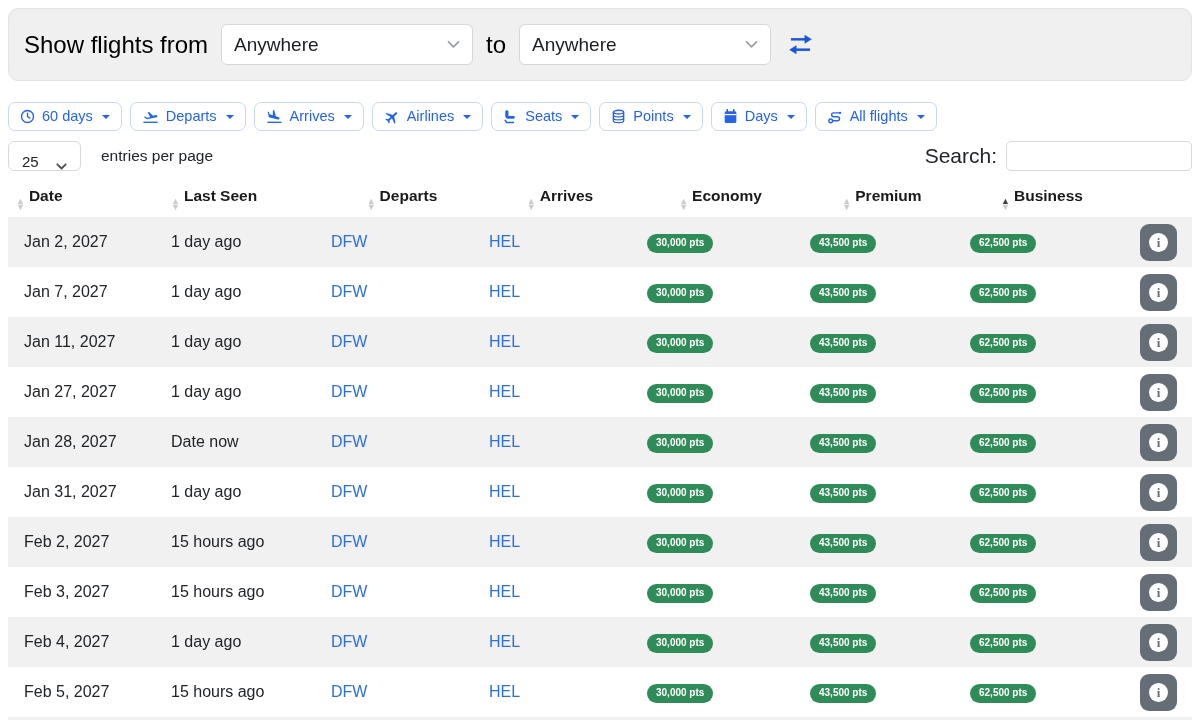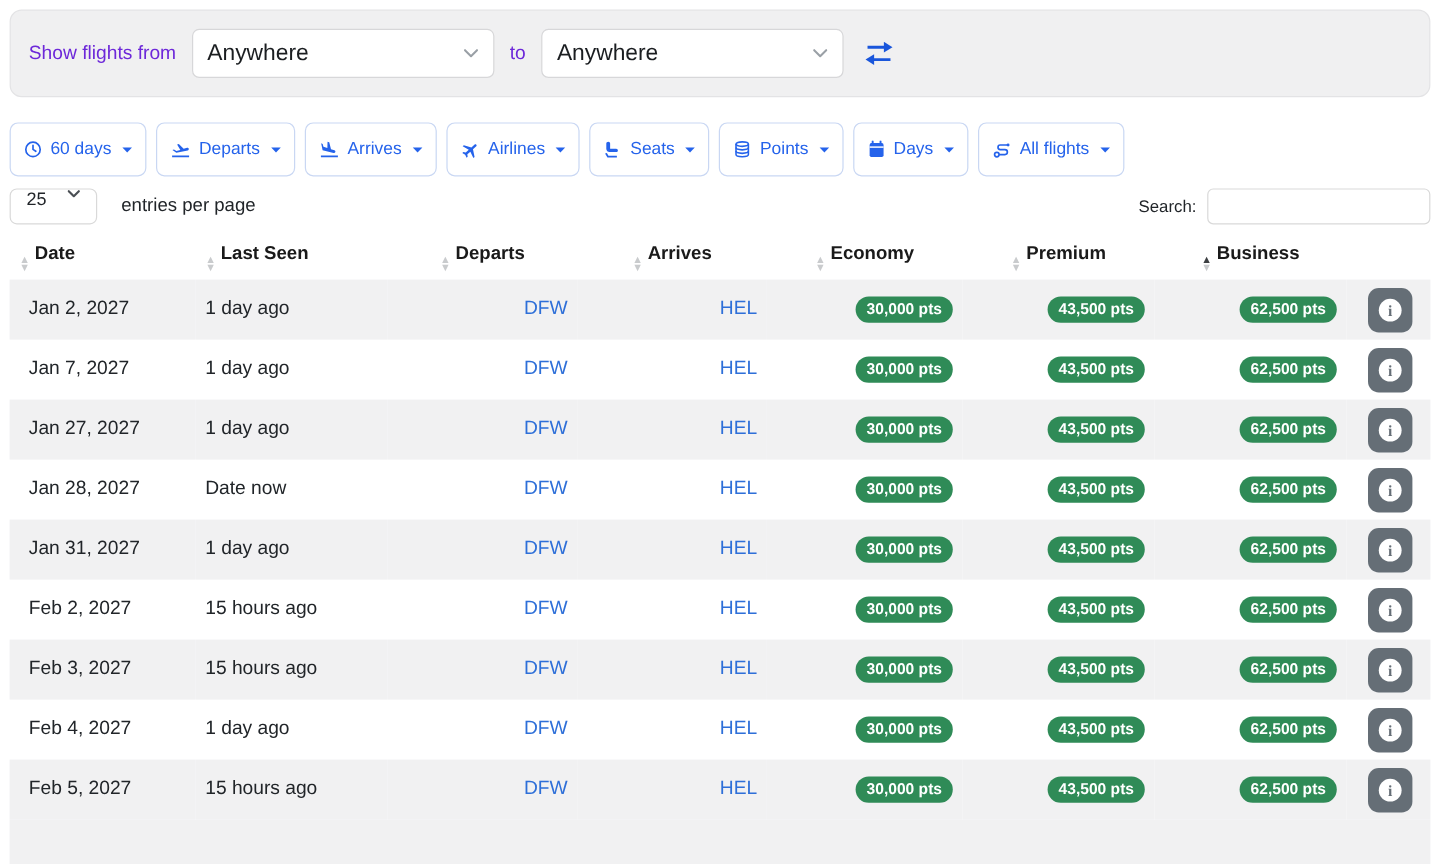--- a/index.html
+++ b/index.html
@@ -7,49 +7,49 @@
   body {
     width:1200px; height:720px; overflow:hidden; background:#fff;
     font-family:"Liberation Sans", sans-serif; color:#212529;
   }
   
   .route-bar {
     margin:8px 8px 0; height:73px; background:#f0f0f1;
     border:1px solid #e3e3e5; border-radius:10px;
     display:flex; align-items:center; padding:0 15px; gap:13px;
   }
-  .route-label { font-size:16px; font-weight:500; color:#6d28d9; }
+  .route-label { font-size:24px; font-weight:500; color:#000000; }
   .big-select {
     width:252px; height:41px; background:#fff; border:1px solid #d7d7d9;
     border-radius:6px; display:flex; align-items:center; justify-content:space-between;
     padding:0 12px; font-size:19px; font-weight:500; cursor:pointer; color:#1b1e21;
   }
   .swap-btn { border:none; background:none; padding:0 0 0 3px; cursor:pointer; color:var(--swap-blue); display:flex; align-items:center; }
   
   .filters { display:flex; gap:8px; margin:21px 8px 0; }
   .filter-btn {
-    display:inline-flex; align-items:center; gap:7px; height:45px; padding:0 11px;
+    display:inline-flex; align-items:center; gap:7px; height:29px; padding:0 11px;
     background:#fff; border:1px solid #c9d7f3; border-radius:7px;
     color:var(--accent); font-size:14.5px; font-family:inherit; cursor:pointer; line-height:1;
   }
   .filter-btn .f-icon { display:flex; align-items:center; }
   .caret {
     width:0; height:0; border-left:4px solid transparent; border-right:4px solid transparent;
     border-top:4.5px solid currentColor; margin-left:2px;
   }
   
   .controls { display:flex; justify-content:space-between; align-items:center; margin:10px 8px 0; }
   .controls .left, .controls .right { display:flex; align-items:center; }
   .mini-select {
     width:73px; height:30px; background:#fff; border:1px solid #d9d9d9; border-radius:6px;
-    display:inline-flex; align-items:flex-start; justify-content:space-between; padding:0 13px;
+    display:inline-flex; align-items:flex-end; justify-content:space-between; padding:0 13px;
     font-size:15px; cursor:pointer;
   }
   .entries-label { font-size:15.5px; margin-left:20px; }
-  .search-label { font-size:14px; margin-right:9px; }
+  .search-label { font-size:21px; margin-right:9px; }
   .search-input {
     width:186px; height:30px; border:1px solid #d9d9d9; border-radius:5px;
     padding:0 8px; font-size:15px; font-family:inherit; outline:none; background:#fff;
   }
   
   table.flights { width:1184px; margin:9px 8px 0; border-collapse:collapse; table-layout:fixed; }
   col.c-date{width:155px} col.c-seen{width:160px} col.c-dep{width:158px} col.c-arr{width:158px}
   col.c-eco{width:163px} col.c-pre{width:160px} col.c-bus{width:160px} col.c-info{width:70px}
   thead th {
     font-size:15.5px; font-weight:700; color:#1a1a1a; height:37px;
@@ -58,25 +58,25 @@
   thead th:nth-child(n+3) { text-align:center; }
   thead th:last-child { cursor:default; }
   .sort { display:inline-flex; flex-direction:column; vertical-align:-3px; margin-right:4px; }
   .sort span { font-size:9px; line-height:6.5px; color:#c9cbcd; }
   th[data-sort="asc"] .sort .up { color:#3c3f42; }
   th[data-sort="asc"] .sort .dn { color:#c9cbcd; }
   tbody tr { height:50px; }
   tbody tr:nth-child(odd) { background:var(--stripe); }
   tbody td { font-size:16px; padding:0 8px; vertical-align:middle; }
   tbody td:first-child { padding-left:16px;margin-left:40px; }
-  tbody td:nth-child(n+3) { text-align:right; }
+  tbody td:nth-child(n+3) { text-align:left; }
   .airport-link { color:var(--link); text-decoration:none; cursor:pointer; }
   .badge {
     display:inline-block; background:var(--green); color:#fff; font-weight:700;
-    font-size:13px; padding:4px 9px 5px; border-radius:11px; line-height:1; white-space:nowrap;
+    font-size:10px; padding:4px 9px 5px; border-radius:11px; line-height:1; white-space:nowrap;
   }
   .info-cell { text-align:right !important; padding-right:15px !important; }
   .info-btn {
     width:37px; height:37px; border:none; border-radius:9px; background:var(--gray-btn);
     display:inline-flex; align-items:center; justify-content:center; cursor:pointer; padding:0;
   }
   .info-i {
     width:19px; height:19px; border-radius:50%; background:#fff; color:var(--gray-btn);
     font-weight:700; font-size:13px; font-family:"Liberation Serif", serif;
     display:flex; align-items:center; justify-content:center; line-height:1;
@@ -321,20 +321,34 @@
         <td><span class="badge">30,000 pts</span></td>
         <td><span class="badge">43,500 pts</span></td>
         <td><span class="badge">62,500 pts</span></td>
         <td class="info-cell">
           <button class="info-btn">
             <span class="info-i">i</span>
           </button>
         </td>
       </tr>
 
+      <tr>
+        <td>Jan 11, 2027</td>
+        <td>1 day ago</td>
+        <td><a class="airport-link">DFW</a></td>
+        <td><a class="airport-link">HEL</a></td>
+        <td><span class="badge">30,000 pts</span></td>
+        <td><span class="badge">43,500 pts</span></td>
+        <td><span class="badge">62,500 pts</span></td>
+        <td class="info-cell">
+          <button class="info-btn">
+            <span class="info-i">i</span>
+          </button>
+        </td>
+      </tr>
 
       <tr>
         <td>Jan 27, 2027</td>
         <td>1 day ago</td>
         <td><a class="airport-link">DFW</a></td>
         <td><a class="airport-link">HEL</a></td>
         <td><span class="badge">30,000 pts</span></td>
         <td><span class="badge">43,500 pts</span></td>
         <td><span class="badge">62,500 pts</span></td>
         <td class="info-cell">

